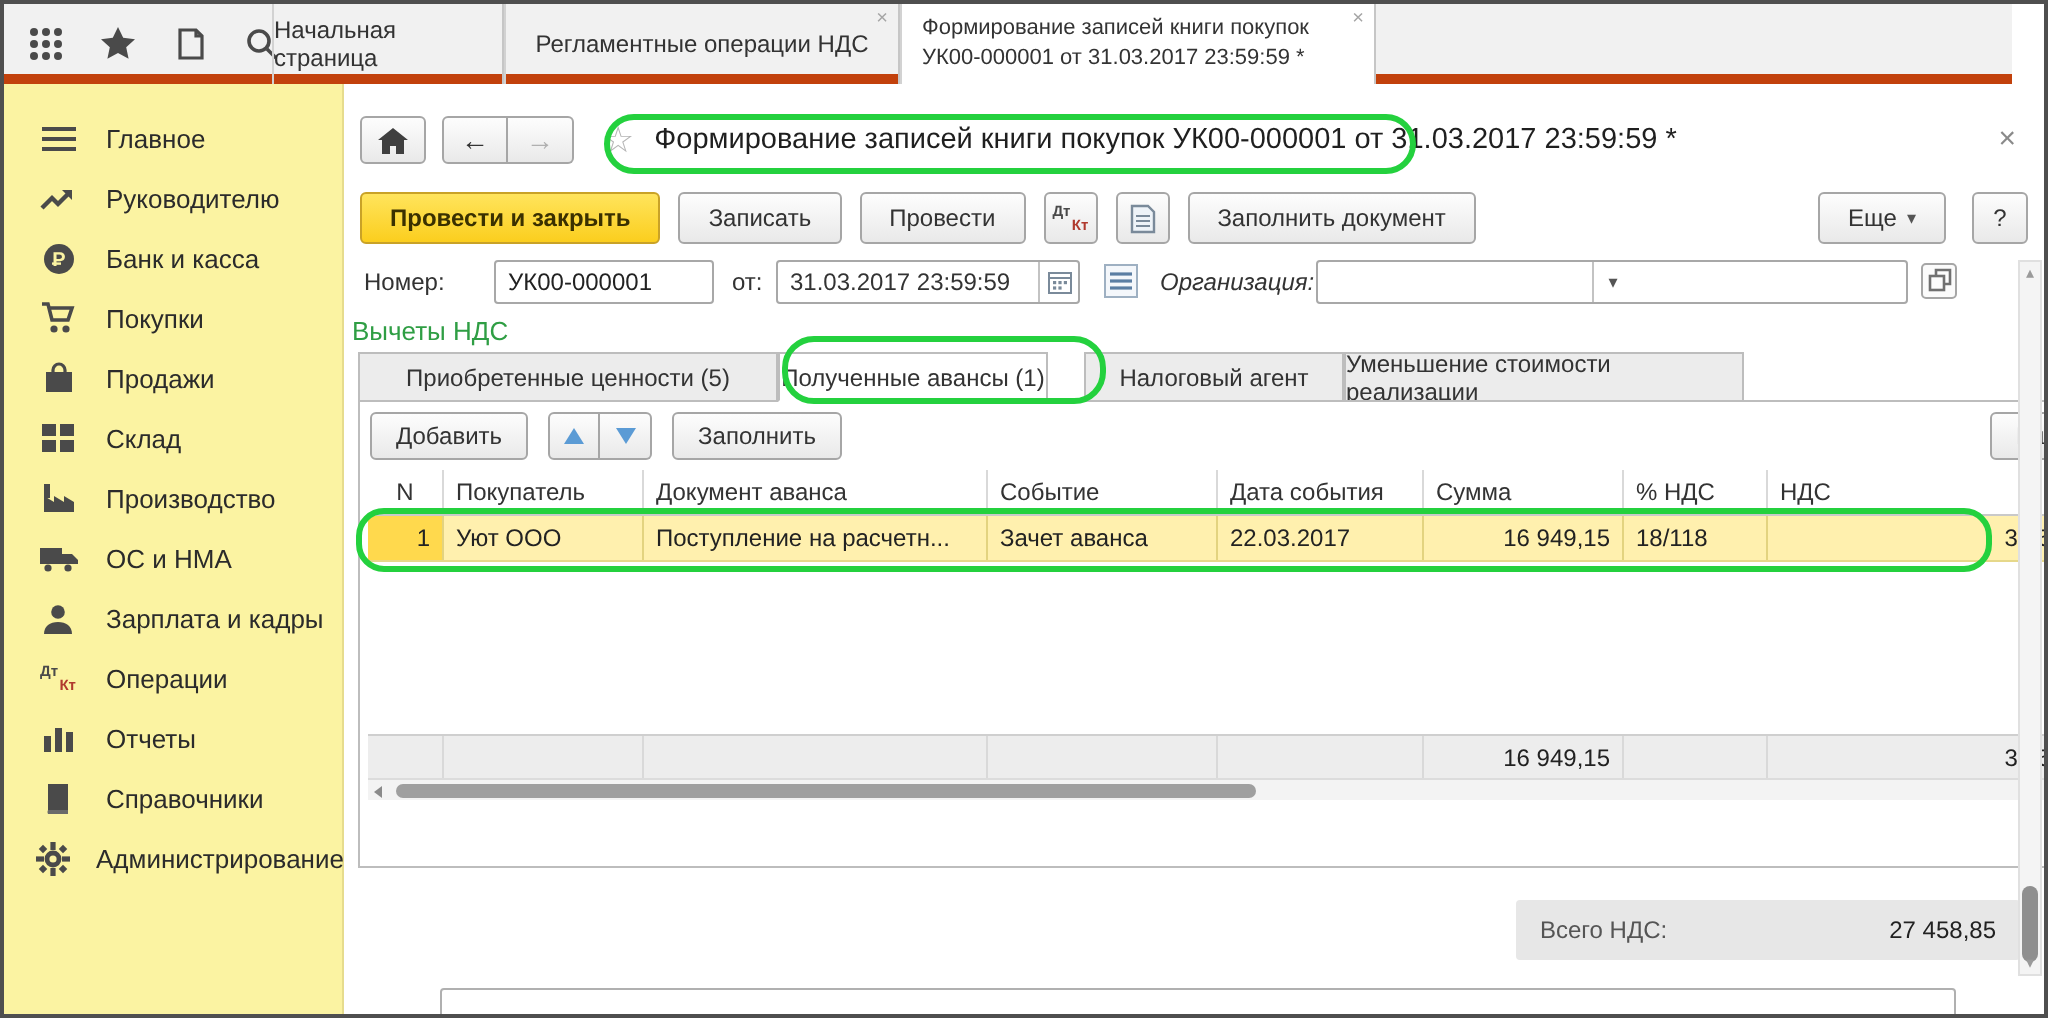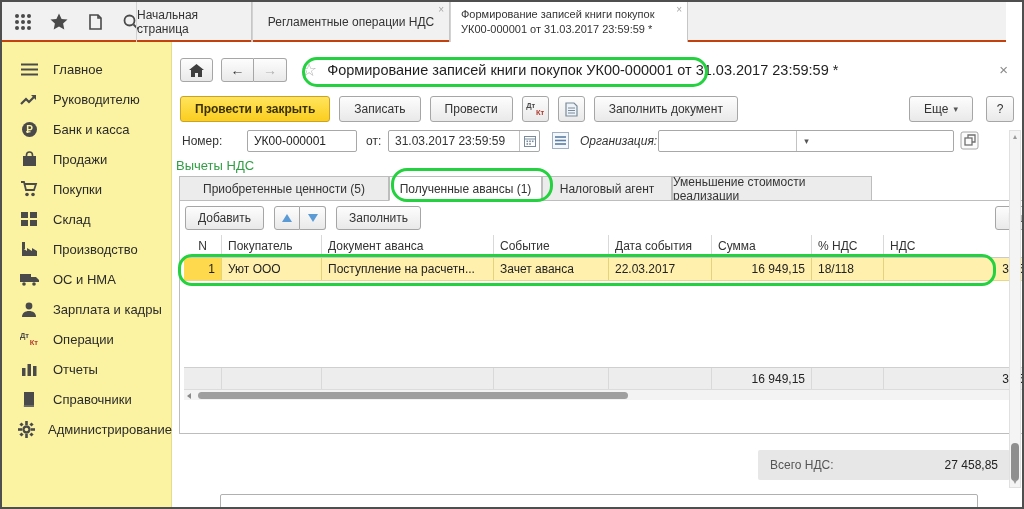--- a/index.html
+++ b/index.html
@@ -3,21 +3,21 @@
 <meta charset="utf-8">
 <style>
   * { margin:0; padding:0; box-sizing:border-box; }
   body { background:#d8d8d8; font-family:"Liberation Sans", sans-serif; }
   #screen {
     position:relative; width:1024px; height:509px; margin:0 auto;
     background:#ffffff; border:2px solid #4f4f4f; overflow:hidden;
     font-family:"Liberation Sans", sans-serif; color:#222;
   }
   
-  .topbar { position:absolute; left:0; top:0; right:16px; height:40px; background:#f1f1f1; border-bottom:2px solid #c2410c;text-decoration:underline; }
+  .topbar { position:absolute; left:0; top:0; right:16px; height:40px; background:#f1f1f1; border-bottom:5px solid #c2410c;text-decoration:underline; }
   .topbar-icons { position:absolute; left:10px; top:0; height:40px; display:flex; align-items:center; gap:14px; }
   .tb-icon { width:22px; height:22px; display:flex; align-items:center; justify-content:center; cursor:pointer; }
   .tab { position:absolute; top:0; height:40px; border-left:1px solid #d2d2d2; border-right:1px solid #c6c6c6; display:flex; align-items:center; justify-content:center; font-size:12px; color:#333; background:transparent; cursor:pointer; }
   .tab.active { background:#ffffff; font-size:11px; line-height:1.35; text-align:left; padding:4px 20px 4px 10px; align-items:center; }
   .tab .tab-close { position:absolute; top:3px; right:5px; font-size:10px; color:#a5a5a5; line-height:1; }
   
   .sidebar { position:absolute; left:0; top:40px; bottom:0; width:170px; background:#fbf3a2; border-right:1px solid #e6dc8d; padding-top:12px; }
   .side-item { height:30px; display:flex; align-items:center; cursor:pointer; }
   .side-item .si-icon { width:22px; margin-left:16px; display:flex; justify-content:center; align-items:center; }
   .side-item .si-label { margin-left:13px; font-size:13px; color:#2b2b2b; }
@@ -169,36 +169,36 @@
         <svg width="17" height="17" viewBox="0 0 17 17">
             <circle cx="8.5" cy="8.5" r="7.5" fill="#4a4a4a"></circle>
             <text x="8.5" y="12" font-size="10" font-weight="bold" fill="#fbf3a2" text-anchor="middle" font-family="Liberation Sans, sans-serif">Р</text>
             <line x1="5" y1="10.8" x2="9.5" y2="10.8" stroke="#fbf3a2" stroke-width="1.2"></line>
           </svg>
       </span>
         <span class="si-label">Банк и касса</span>
     </div>
     <div class="side-item">
       <span class="si-icon">
-        <svg width="15" height="16" viewBox="0 0 15 16">
-            <path d="M1 5h13v10H1z" fill="#4a4a4a"></path>
-            <path d="M4.5 5V4a3 3 0 016 0v1" fill="none" stroke="#4a4a4a" stroke-width="1.6"></path>
-          </svg>
-      </span>
-        <span class="si-label">Продажи</span>
-    </div>
-    <div class="side-item">
-      <span class="si-icon">
         <svg width="18" height="16" viewBox="0 0 18 16">
             <path d="M1 1h3l2 8h8l2-6H5" fill="none" stroke="#4a4a4a" stroke-width="1.8"></path>
             <circle cx="7" cy="13.5" r="1.8" fill="#4a4a4a"></circle>
             <circle cx="13" cy="13.5" r="1.8" fill="#4a4a4a"></circle>
           </svg>
       </span>
         <span class="si-label">Покупки</span>
+    </div>
+    <div class="side-item">
+      <span class="si-icon">
+        <svg width="15" height="16" viewBox="0 0 15 16">
+            <path d="M1 5h13v10H1z" fill="#4a4a4a"></path>
+            <path d="M4.5 5V4a3 3 0 016 0v1" fill="none" stroke="#4a4a4a" stroke-width="1.6"></path>
+          </svg>
+      </span>
+        <span class="si-label">Продажи</span>
     </div>
     <div class="side-item">
       <span class="si-icon">
         <svg width="16" height="14" viewBox="0 0 16 14">
             <g fill="#4a4a4a">
               <rect x="0" y="0" width="7" height="6"></rect>
               <rect x="9" y="0" width="7" height="6"></rect>
               <rect x="0" y="8" width="7" height="6"></rect>
               <rect x="9" y="8" width="7" height="6"></rect>
             </g>
@@ -381,21 +381,21 @@
             <path d="M8 7V4h7v7h-3" fill="none" stroke="#707070" stroke-width="1.3"></path>
           </svg>
       </span>
     </div>
 
     <div class="sect-title">Вычеты НДС</div>
 
     <div class="vtab" style="left:7px; width:210px;">
       <span>Приобретенные ценности (5)</span>
     </div>
-    <div class="vtab active" style="left:217px; width:153px;">
+    <div class="vtab active" style="left:217px; width:135px;">
       <span>Полученные авансы (1)</span>
     </div>
     <div class="vtab" style="left:370px; width:130px;">
       <span>Налоговый агент</span>
     </div>
     <div class="vtab" style="left:500px; width:200px;">
       <span>Уменьшение стоимости реализации</span>
     </div>
 
     <div class="panel">

